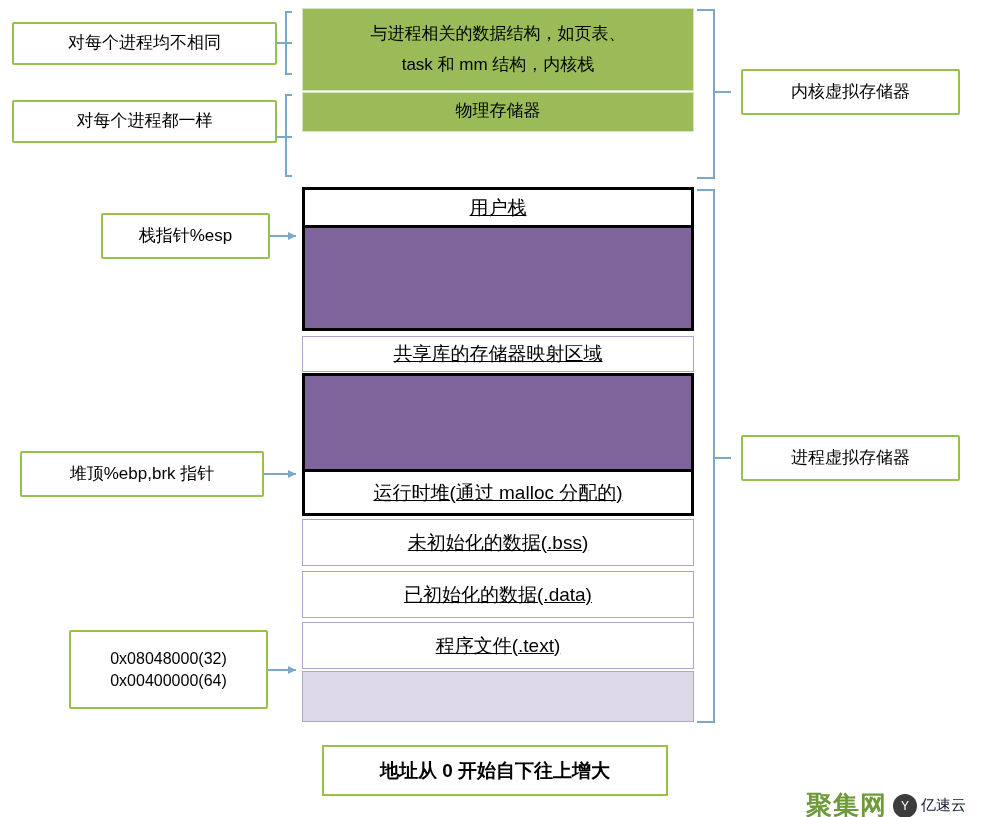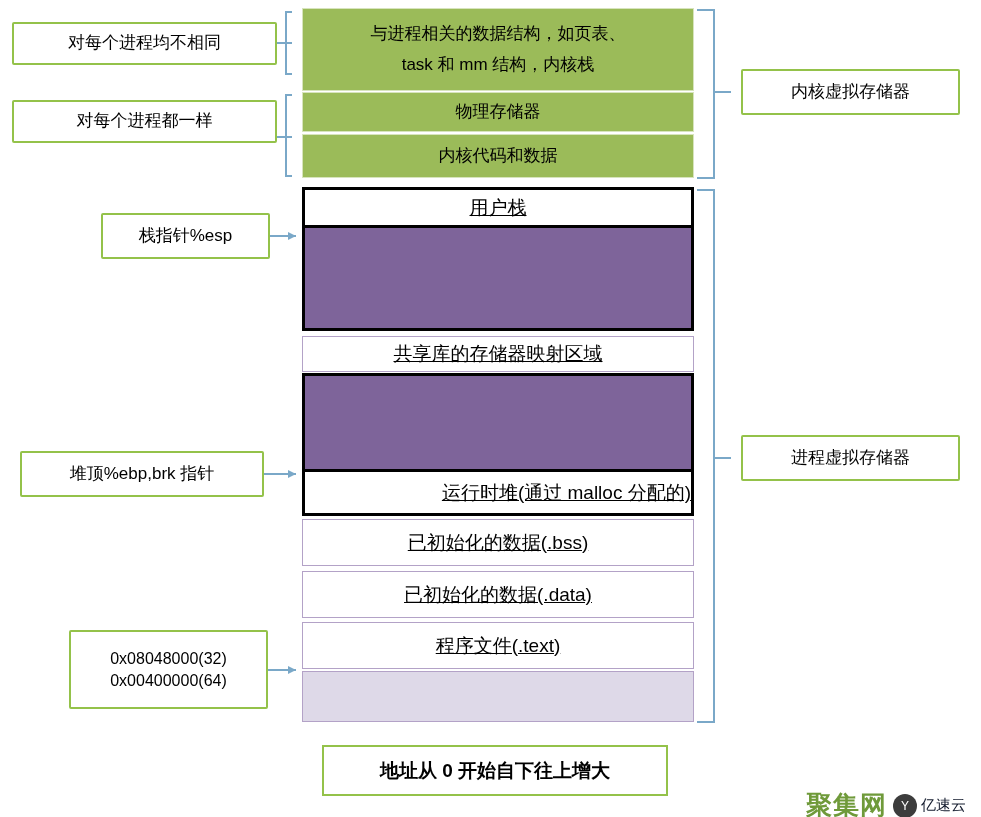--- a/index.html
+++ b/index.html
@@ -205,46 +205,43 @@
 
   <div class="box side-label" style="left:741px; top:435px; width:219px; height:46px;">
     <span>进程虚拟存储器</span>
   </div>
 
   <div class="box kblock" style="left:302px; top:8px; width:392px; height:83px; flex-direction:column; gap:8px;">
     <span>与进程相关的数据结构，如页表、</span>
     <span>task 和 mm 结构，内核栈</span>
   </div>
 
-  <div class="box kblock" style="left:302px; top:92px; width:392px; height:40px;">
+  <div class="box kblock" style="left:302px; top:92px; width:392px; height:40px;font-family:Liberation Mono, monospace;">
     <span>物理存储器</span>
   </div>
 
-  <div class="box kblock" style="left:302px; top:134px; width:392px; height:44px;">
-    <span>内核代码和数据</span>
-  </div>
 
   <div class="box ublock thick" style="left:302px; top:187px; width:392px; height:41px;">
     <span>用户栈</span>
   </div>
 
   <div class="box pblock nb" style="left:302px; top:228px; width:392px; height:103px;"></div>
 
   <div class="box ublock" style="left:302px; top:336px; width:392px; height:36px;">
     <span>共享库的存储器映射区域</span>
   </div>
 
   <div class="box pblock" style="left:302px; top:373px; width:392px; height:99px;"></div>
 
-  <div class="box ublock" style="left:302px; top:472px; width:392px; height:44px; border:3px solid #000000; border-top:none;justify-content:flex-end;">
+  <div class="box ublock" style="left:302px; top:472px; width:392px; height:44px; border:3px solid #000000; border-top:none;">
     <span>运行时堆(通过 malloc 分配的)</span>
   </div>
 
   <div class="box ublock" style="left:302px; top:519px; width:392px; height:47px;">
-    <span>已初始化的数据(.bss)</span>
+    <span>未初始化的数据(.bss)</span>
   </div>
 
   <div class="box ublock" style="left:302px; top:571px; width:392px; height:47px;">
     <span>已初始化的数据(.data)</span>
   </div>
 
   <div class="box ublock" style="left:302px; top:622px; width:392px; height:47px;">
     <span>程序文件(.text)</span>
   </div>
 

